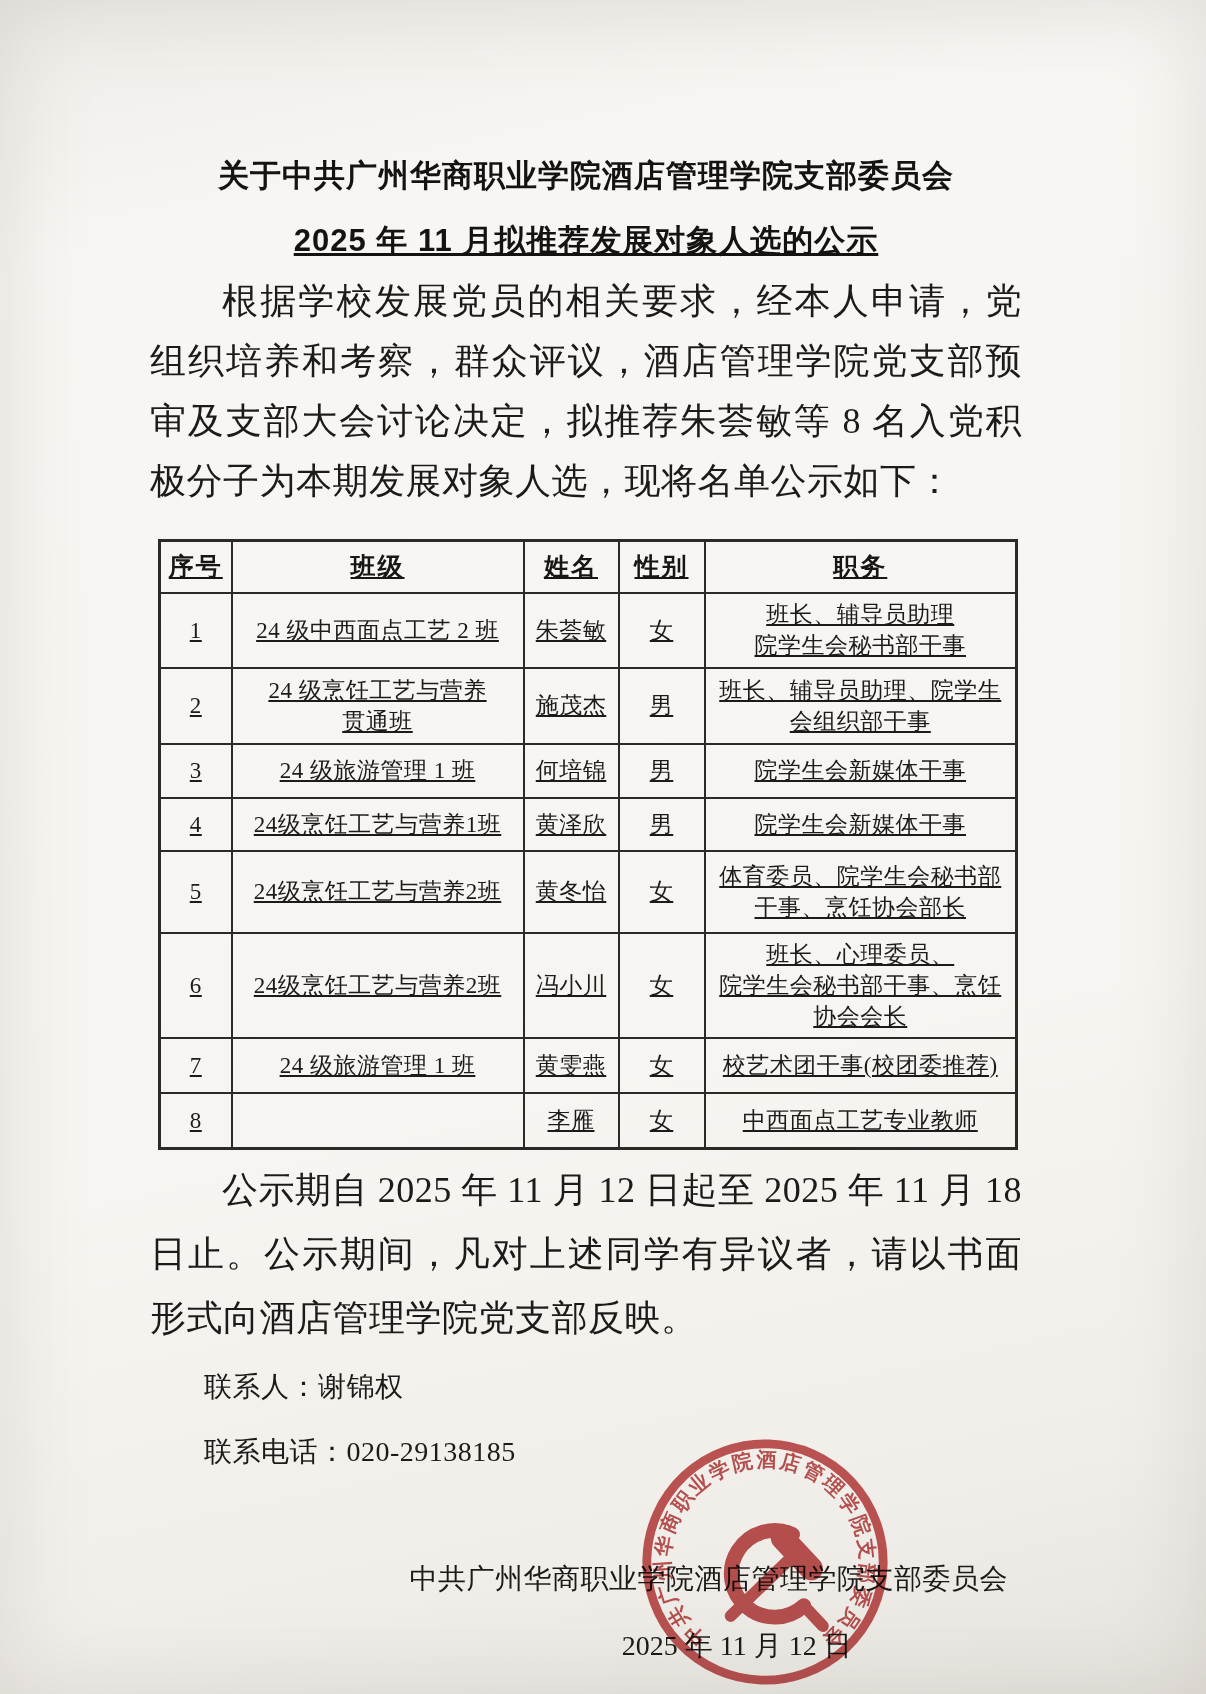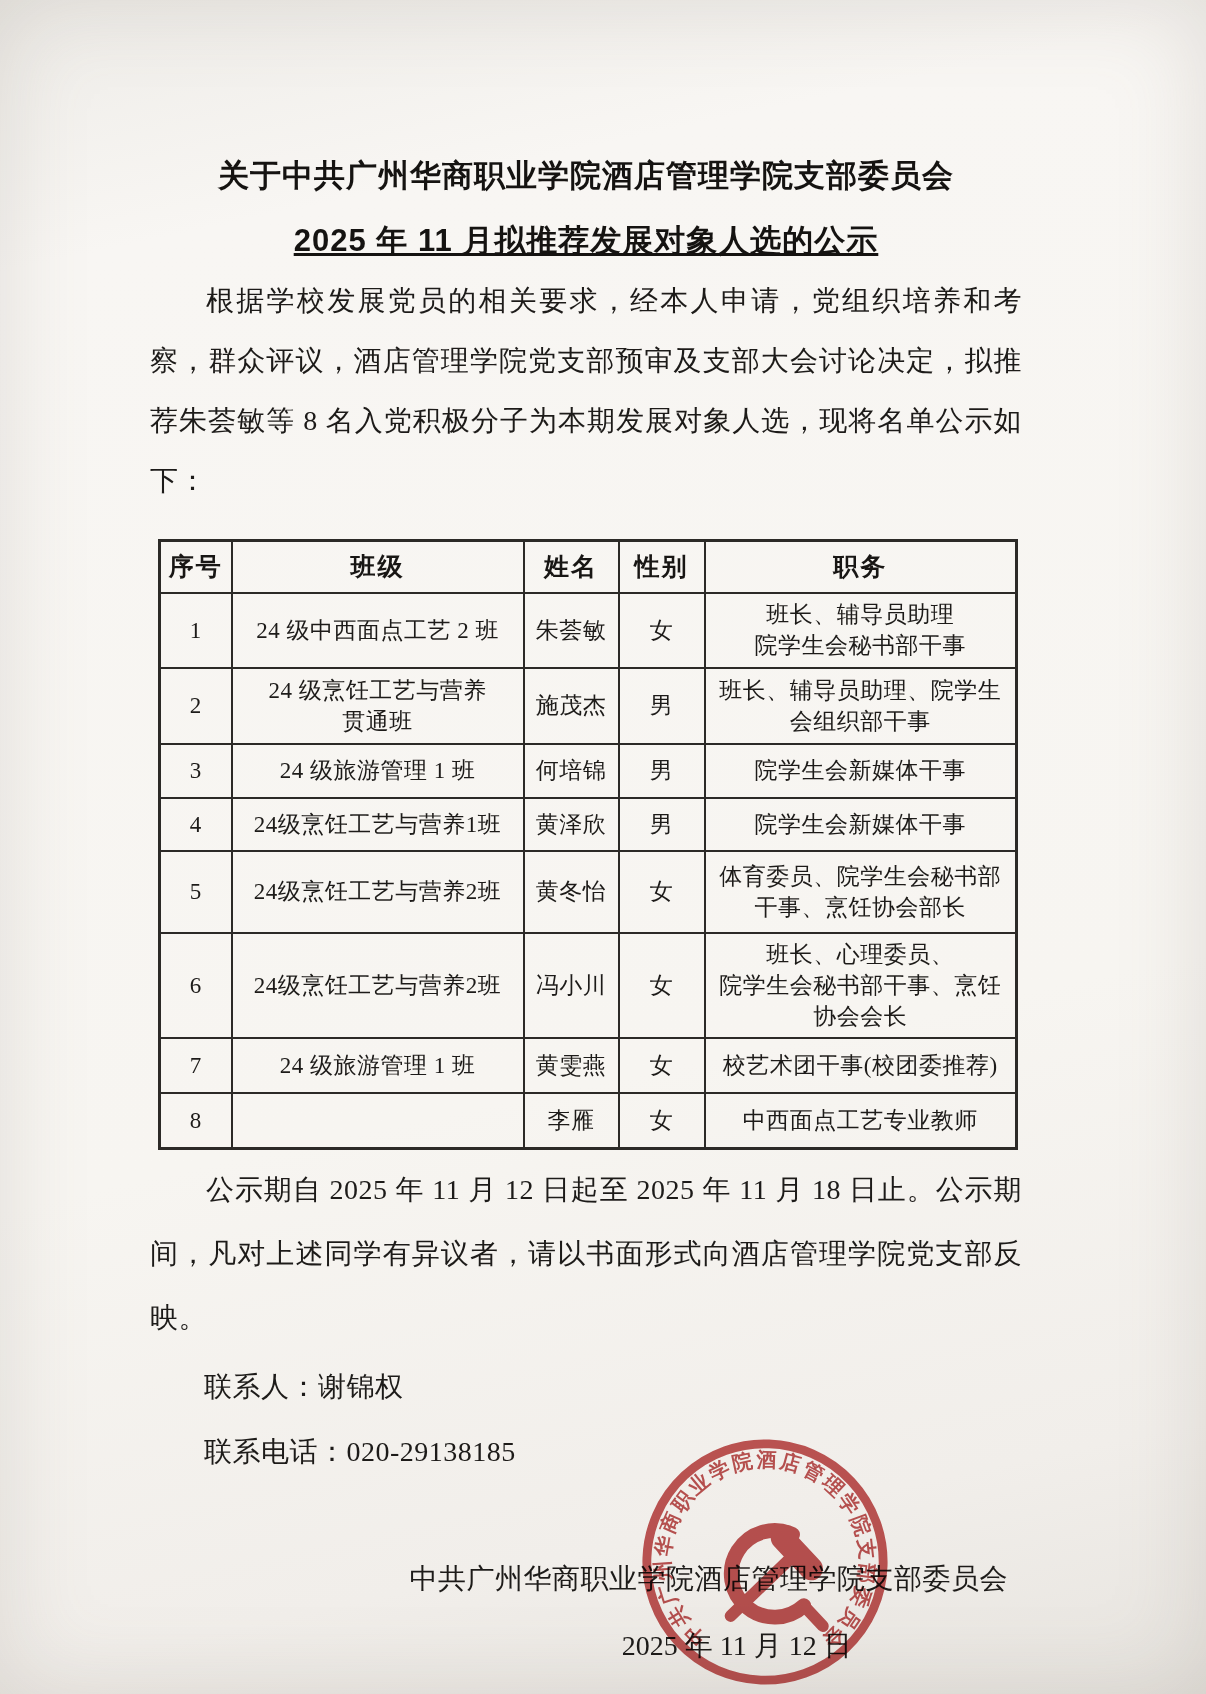--- a/index.html
+++ b/index.html
@@ -31,21 +31,21 @@
     font-size: 31px;
     line-height: 42px;
     text-align: center;
     letter-spacing: 1px;
     color: #151311;
   }
   .doc-title.line1 { padding-top: 116px; }
   .doc-title.line2 { margin-top: 23px; text-decoration: underline; }
 
   .para {
-    font-size: 28px;
+    font-size: 36px;
     line-height: 60px;
     text-align: justify;
     text-justify: inter-character;
     text-indent: 2em;
     letter-spacing: 0.5px;
   }
   .para.intro { margin-top: 9px; }
   .para.closing { margin-top: 8px; line-height: 64px; }
 
   table.roster {
@@ -55,20 +55,21 @@
     margin-left: 8px;
     margin-top: 28px;
     border: 3px solid #2c2a27;
   }
   table.roster th, table.roster td {
     border: 2px solid #2c2a27;
     text-align: center;
     vertical-align: middle;
     padding: 2px 3px;
     overflow: hidden;
+    text-decoration: underline;
   }
   table.roster th {
     font-size: 25px;
     font-weight: bold;
     letter-spacing: 2px;
     color: #181614;
   }
   table.roster td {
     font-size: 23px;
     line-height: 31px;

